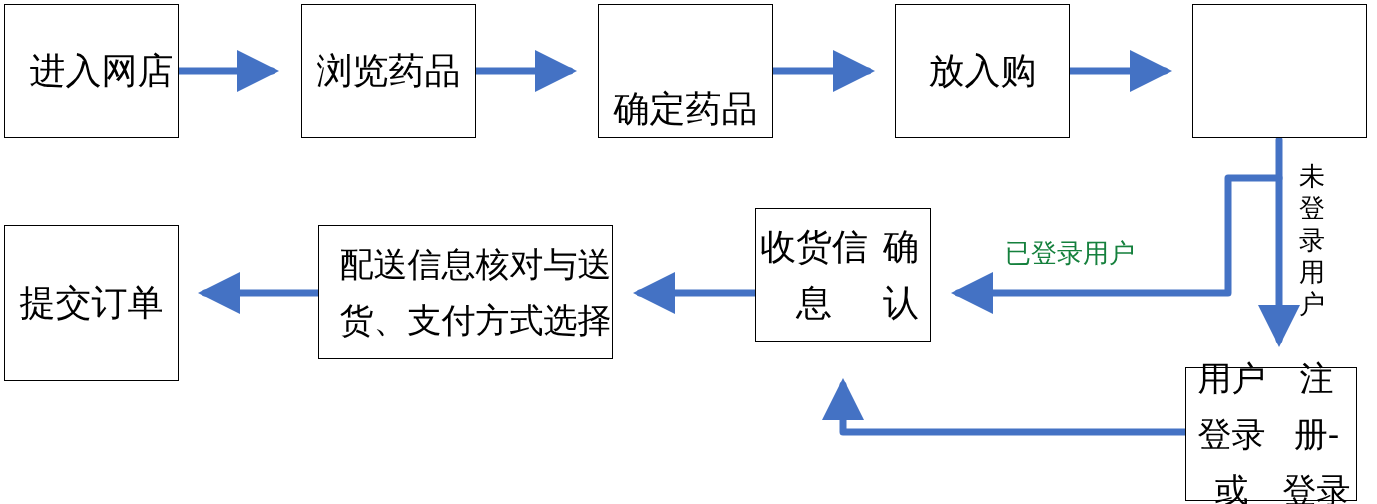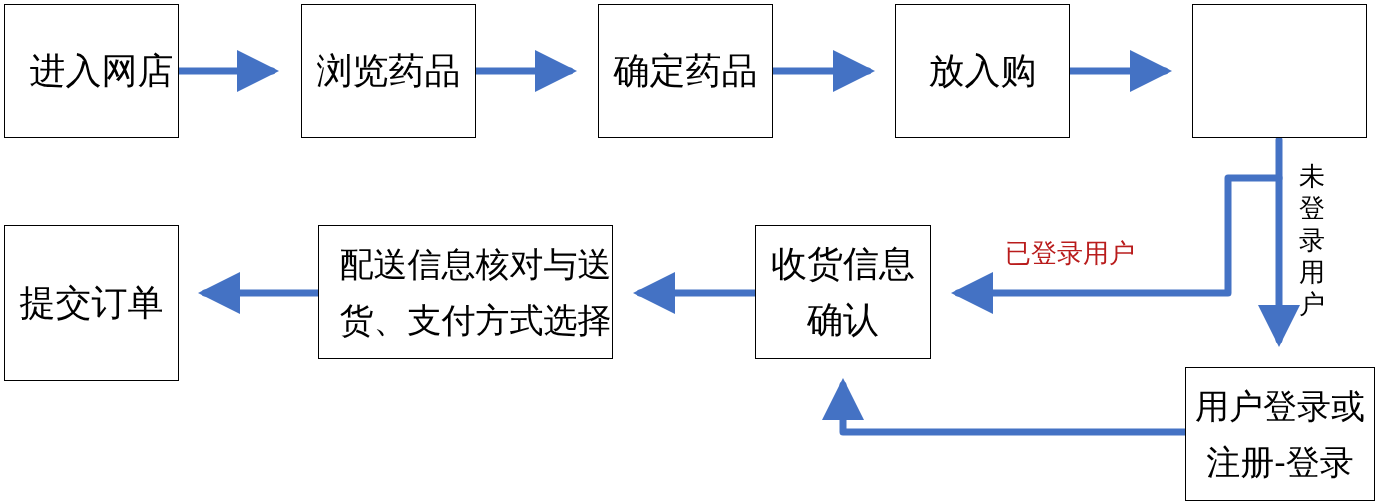--- a/index.html
+++ b/index.html
@@ -2,21 +2,21 @@
 <html><head>
 <meta charset="utf-8">
 <style>
   html, body { margin: 0; padding: 0; background: #ffffff; }
   body { width: 1377px; height: 504px; position: relative; overflow: hidden;
          font-family: "DejaVu Serif", "Liberation Serif", serif; }
   .box { position: absolute; border: 1.5px solid #000; background: #fff; box-sizing: border-box;
          display: flex; align-items: center; justify-content: center; text-align: center;
          color: #000; font-size: 36px; line-height: 56px; }
   .box span { display: block; }
-  .label { position: absolute; color: #b91c1c; font-size: 26px; }
+  .label { position: absolute; color: #15803d; font-size: 26px; }
   .vlabel { position: absolute; color: #000; font-size: 26px; width: 30px; line-height: 32px; text-align: center; }
   svg#arrows { position: absolute; left: 0; top: 0; }
 </style>
 </head>
 <body>
 
 <svg id="arrows" width="1377" height="504">
   <defs>
     <marker id="ah" markerWidth="6" markerHeight="6" refX="5" refY="3" orient="auto" markerUnits="strokeWidth">
       <path d="M0,0 L6,3 L0,6 Z" fill="#4472C4"></path>
@@ -34,35 +34,35 @@
     <path d="M318,293 L205,293" marker-end="url(#ah)"></path>
   </g>
 </svg>
 
 <div class="box" style="left:4px;top:4px;width:175px;height:134px;padding-left:20px;">
   <span>进入网店</span>
 </div>
 <div class="box" style="left:301px;top:4px;width:175px;height:134px;">
   <span>浏览药品</span>
 </div>
-<div class="box" style="left:598px;top:4px;width:175px;height:134px;">
+<div class="box" style="left:598px;top:4px;width:175px;height:134px;align-items:flex-end;">
   <span>确定药品</span>
 </div>
 <div class="box" style="left:895px;top:4px;width:175px;height:134px;flex-direction:column;">
   <span>放入购</span>
 </div>
 <div class="box" style="left:1192px;top:4px;width:175px;height:134px;flex-direction:column;">
 </div>
 
-<div class="box" style="left:1185px;top:367px;width:190px;height:134px;flex-direction:column;font-size:34px;">
+<div class="box" style="left:1185px;top:367px;width:172px;height:134px;flex-direction:row;font-size:34px;">
   <span>用户登录或</span>
   <span>注册-登录</span>
 </div>
 
-<div class="box" style="left:755px;top:225px;width:176px;height:134px;flex-direction:column;">
+<div class="box" style="left:755px;top:208px;width:176px;height:134px;flex-direction:row;">
   <span>收货信息</span>
   <span>确认</span>
 </div>
 <div class="box" style="left:318px;top:225px;width:295px;height:134px;flex-direction:column;font-size:34px;padding-left:20px;">
   <span>配送信息核对与送</span>
   <span>货、支付方式选择</span>
 </div>
 <div class="box" style="left:4px;top:225px;width:175px;height:156px;">
   <span>提交订单</span>
 </div>

